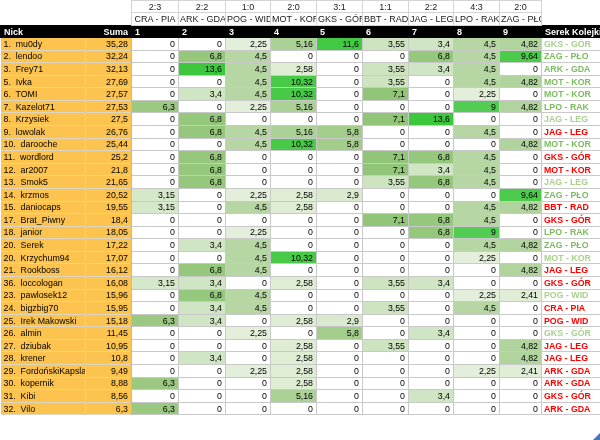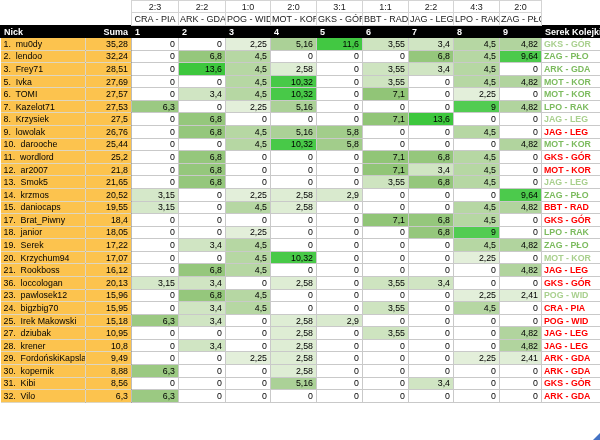--- a/index.html
+++ b/index.html
@@ -125,21 +125,21 @@
           <td class="pts-cell" style="background: rgb(255, 255, 255);">0</td>
           <td class="pts-cell" style="background: rgb(255, 255, 255);">0</td>
           <td class="pts-cell" style="background: rgb(255, 255, 255);">0</td>
           <td class="pts-cell" style="background: rgb(149, 199, 124);">6,8</td>
           <td class="pts-cell" style="background: rgb(182, 215, 163);">4,5</td>
           <td class="pts-cell" style="background: rgb(76, 202, 76);">9,64</td>
           <td class="mecz-cell" style="color: rgb(124, 187, 94);">ZAG - PŁO</td>
         </tr>
         <tr class="data-row">
           <td class="name-cell">3.  Frey71</td>
-          <td class="suma-cell">28,51</td>
+          <td class="suma-cell">32,13</td>
           <td class="pts-cell" style="background: rgb(255, 255, 255);">0</td>
           <td class="pts-cell" style="background: rgb(61, 199, 61);">13,6</td>
           <td class="pts-cell" style="background: rgb(182, 215, 163);">4,5</td>
           <td class="pts-cell" style="background: rgb(222, 237, 212);">2,58</td>
           <td class="pts-cell" style="background: rgb(255, 255, 255);">0</td>
           <td class="pts-cell" style="background: rgb(206, 228, 192);">3,55</td>
           <td class="pts-cell" style="background: rgb(208, 229, 195);">3,4</td>
           <td class="pts-cell" style="background: rgb(182, 215, 163);">4,5</td>
           <td class="pts-cell" style="background: rgb(255, 255, 255);">0</td>
           <td class="mecz-cell" style="color: rgb(124, 187, 94);">ARK - GDA</td>
@@ -320,21 +320,21 @@
           <td class="pts-cell" style="background: rgb(227, 239, 218);">2,25</td>
           <td class="pts-cell" style="background: rgb(255, 255, 255);">0</td>
           <td class="pts-cell" style="background: rgb(255, 255, 255);">0</td>
           <td class="pts-cell" style="background: rgb(255, 255, 255);">0</td>
           <td class="pts-cell" style="background: rgb(149, 199, 124);">6,8</td>
           <td class="pts-cell" style="background: rgb(82, 204, 82);">9</td>
           <td class="pts-cell" style="background: rgb(255, 255, 255);">0</td>
           <td class="mecz-cell" style="color: rgb(124, 187, 94);">LPO - RAK</td>
         </tr>
         <tr class="data-row">
-          <td class="name-cell">19.  Serek</td>
+          <td class="name-cell">20.  Serek</td>
           <td class="suma-cell">17,22</td>
           <td class="pts-cell" style="background: rgb(255, 255, 255);">0</td>
           <td class="pts-cell" style="background: rgb(208, 229, 195);">3,4</td>
           <td class="pts-cell" style="background: rgb(182, 215, 163);">4,5</td>
           <td class="pts-cell" style="background: rgb(255, 255, 255);">0</td>
           <td class="pts-cell" style="background: rgb(255, 255, 255);">0</td>
           <td class="pts-cell" style="background: rgb(255, 255, 255);">0</td>
           <td class="pts-cell" style="background: rgb(255, 255, 255);">0</td>
           <td class="pts-cell" style="background: rgb(182, 215, 163);">4,5</td>
           <td class="pts-cell" style="background: rgb(177, 212, 158);">4,82</td>
@@ -363,21 +363,21 @@
           <td class="pts-cell" style="background: rgb(255, 255, 255);">0</td>
           <td class="pts-cell" style="background: rgb(255, 255, 255);">0</td>
           <td class="pts-cell" style="background: rgb(255, 255, 255);">0</td>
           <td class="pts-cell" style="background: rgb(255, 255, 255);">0</td>
           <td class="pts-cell" style="background: rgb(255, 255, 255);">0</td>
           <td class="pts-cell" style="background: rgb(177, 212, 158);">4,82</td>
           <td class="mecz-cell" style="color: rgb(255, 0, 0);">JAG - LEG</td>
         </tr>
         <tr class="data-row">
           <td class="name-cell">36.  loccologan</td>
-          <td class="suma-cell">20,13</td>
+          <td class="suma-cell">16,08</td>
           <td class="pts-cell" style="background: rgb(213, 232, 201);">3,15</td>
           <td class="pts-cell" style="background: rgb(208, 229, 195);">3,4</td>
           <td class="pts-cell" style="background: rgb(255, 255, 255);">0</td>
           <td class="pts-cell" style="background: rgb(222, 237, 212);">2,58</td>
           <td class="pts-cell" style="background: rgb(255, 255, 255);">0</td>
           <td class="pts-cell" style="background: rgb(206, 228, 192);">3,55</td>
           <td class="pts-cell" style="background: rgb(208, 229, 195);">3,4</td>
           <td class="pts-cell" style="background: rgb(255, 255, 255);">0</td>
           <td class="pts-cell" style="background: rgb(255, 255, 255);">0</td>
           <td class="mecz-cell" style="color: rgb(255, 0, 0);">GKS - GÓR</td>
@@ -416,20 +416,34 @@
           <td class="pts-cell" style="background: rgb(155, 201, 130);">6,3</td>
           <td class="pts-cell" style="background: rgb(208, 229, 195);">3,4</td>
           <td class="pts-cell" style="background: rgb(255, 255, 255);">0</td>
           <td class="pts-cell" style="background: rgb(222, 237, 212);">2,58</td>
           <td class="pts-cell" style="background: rgb(217, 234, 206);">2,9</td>
           <td class="pts-cell" style="background: rgb(255, 255, 255);">0</td>
           <td class="pts-cell" style="background: rgb(255, 255, 255);">0</td>
           <td class="pts-cell" style="background: rgb(255, 255, 255);">0</td>
           <td class="pts-cell" style="background: rgb(255, 255, 255);">0</td>
           <td class="mecz-cell" style="color: rgb(255, 0, 0);">POG - WID</td>
+        </tr>
+        <tr class="data-row">
+          <td class="name-cell">26.  almin</td>
+          <td class="suma-cell">11,45</td>
+          <td class="pts-cell" style="background: rgb(255, 255, 255);">0</td>
+          <td class="pts-cell" style="background: rgb(255, 255, 255);">0</td>
+          <td class="pts-cell" style="background: rgb(227, 239, 218);">2,25</td>
+          <td class="pts-cell" style="background: rgb(255, 255, 255);">0</td>
+          <td class="pts-cell" style="background: rgb(162, 205, 139);">5,8</td>
+          <td class="pts-cell" style="background: rgb(255, 255, 255);">0</td>
+          <td class="pts-cell" style="background: rgb(208, 229, 195);">3,4</td>
+          <td class="pts-cell" style="background: rgb(255, 255, 255);">0</td>
+          <td class="pts-cell" style="background: rgb(255, 255, 255);">0</td>
+          <td class="mecz-cell" style="color: rgb(169, 208, 142);">GKS - GÓR</td>
         </tr>
         <tr class="data-row">
           <td class="name-cell">27.  dziubak</td>
           <td class="suma-cell">10,95</td>
           <td class="pts-cell" style="background: rgb(255, 255, 255);">0</td>
           <td class="pts-cell" style="background: rgb(255, 255, 255);">0</td>
           <td class="pts-cell" style="background: rgb(255, 255, 255);">0</td>
           <td class="pts-cell" style="background: rgb(222, 237, 212);">2,58</td>
           <td class="pts-cell" style="background: rgb(255, 255, 255);">0</td>
           <td class="pts-cell" style="background: rgb(206, 228, 192);">3,55</td>

